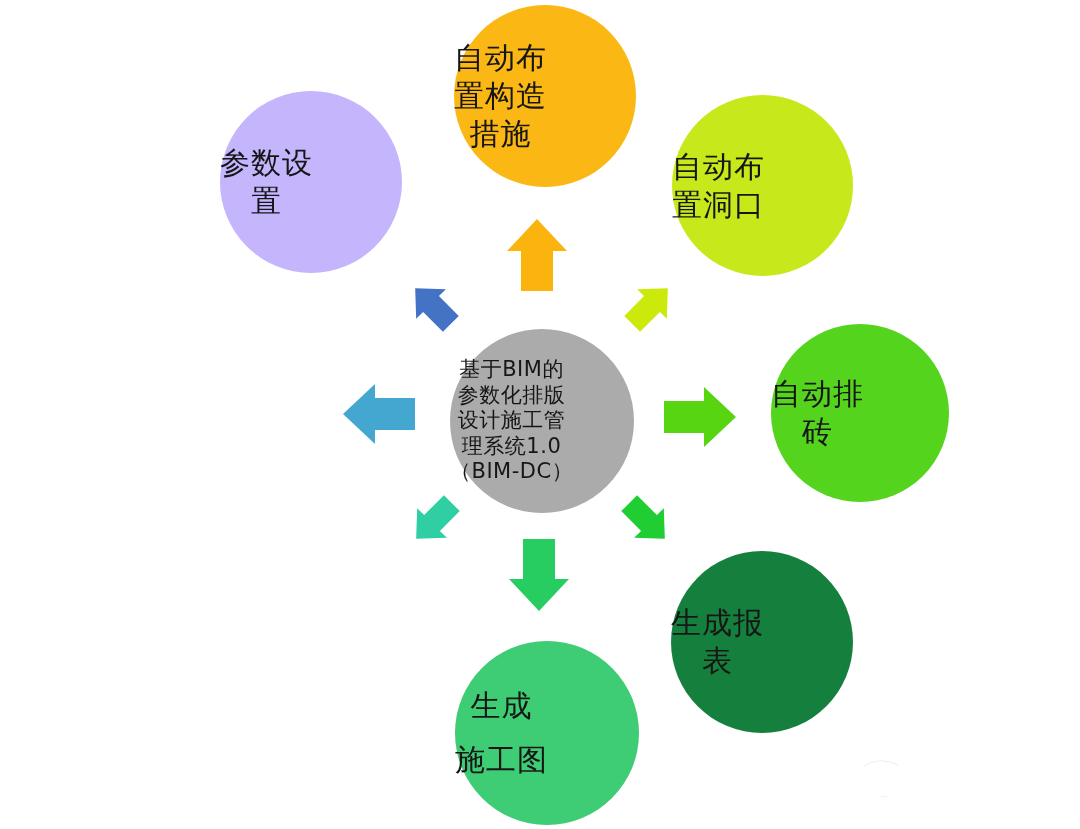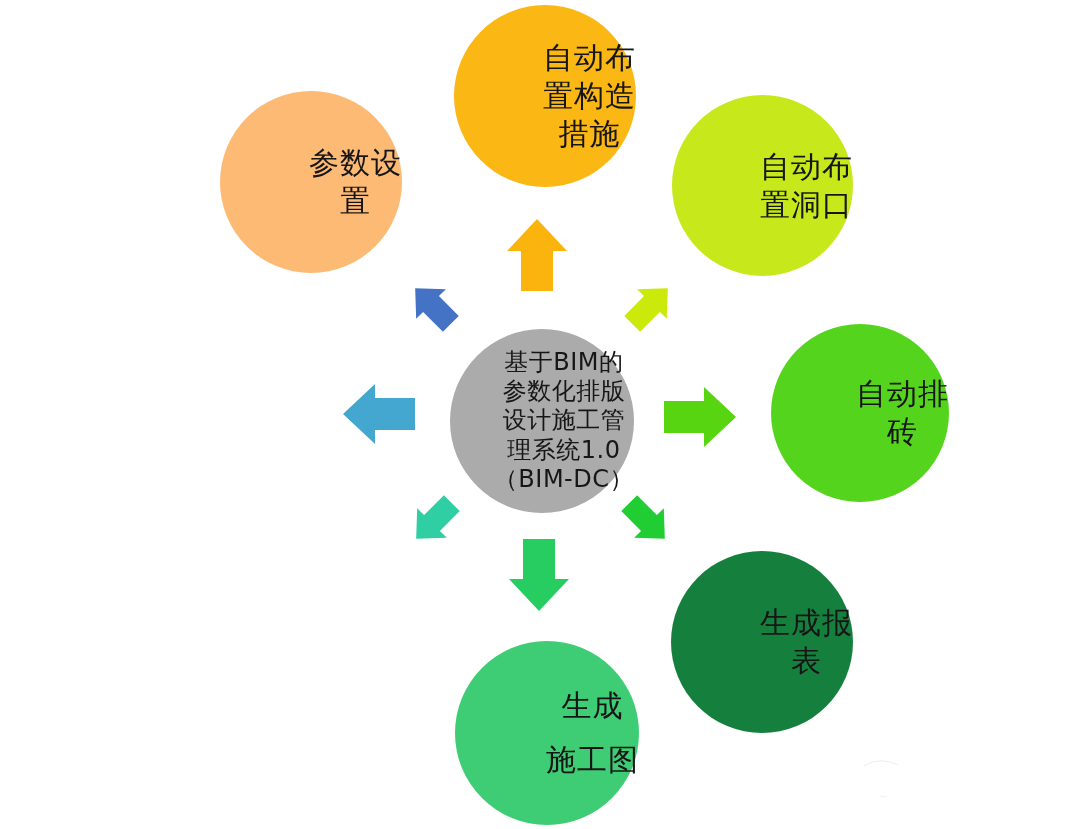--- a/index.html
+++ b/index.html
@@ -13,36 +13,36 @@
     width: 1080px;
     height: 829px;
     background: #ffffff;
     overflow: hidden;
   }
   .node {
     position: absolute;
     border-radius: 50%;
     display: flex;
     align-items: center;
-    justify-content: flex-end;
+    justify-content: flex-start;
     text-align: center;
   }
   .node-label {
     white-space: pre-line;
     color: #161616;
     font-size: 30px;
     line-height: 1.26;
     font-weight: 400;
     letter-spacing: 1px;
   }
   .node-label.wide-gap {
     line-height: 1.8;
   }
   .center-label {
-    font-size: 24px;
+    font-size: 21px;
     line-height: 1.22;
     letter-spacing: 0.5px;
   }
   .arrow {
     position: absolute;
     width: 72px;
     height: 60px;
     overflow: visible;
   }
   .watermark {
@@ -80,21 +80,21 @@
 表</span>
   </div>
 
   <div class="node" style="left: 455px; top: 641px; width: 184px; height: 184px; background: rgb(62, 204, 116);">
     <span class="node-label wide-gap">生成
 施工图</span>
   </div>
 
 
 
-  <div class="node" style="left: 220px; top: 91px; width: 182px; height: 182px; background: #fdba74;">
+  <div class="node" style="left: 220px; top: 91px; width: 182px; height: 182px; background: #c4b5fd;">
     <span class="node-label">参数设
 置</span>
   </div>
 
   <div class="node" style="left: 450px; top: 329px; width: 184px; height: 184px; background: rgb(171, 171, 171);">
     <span class="node-label center-label">基于BIM的
 参数化排版
 设计施工管
 理系统1.0
 （BIM-DC）</span>

